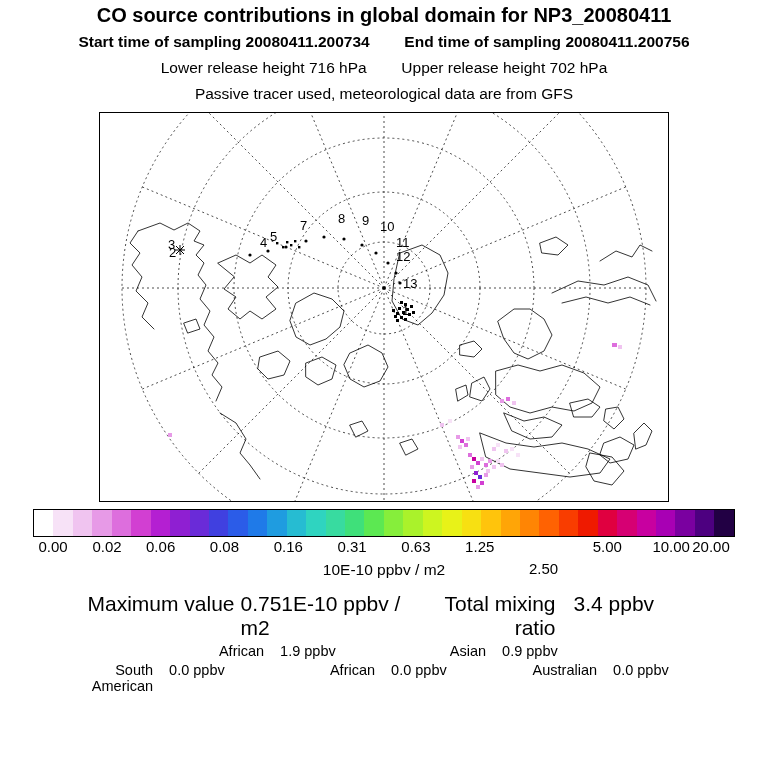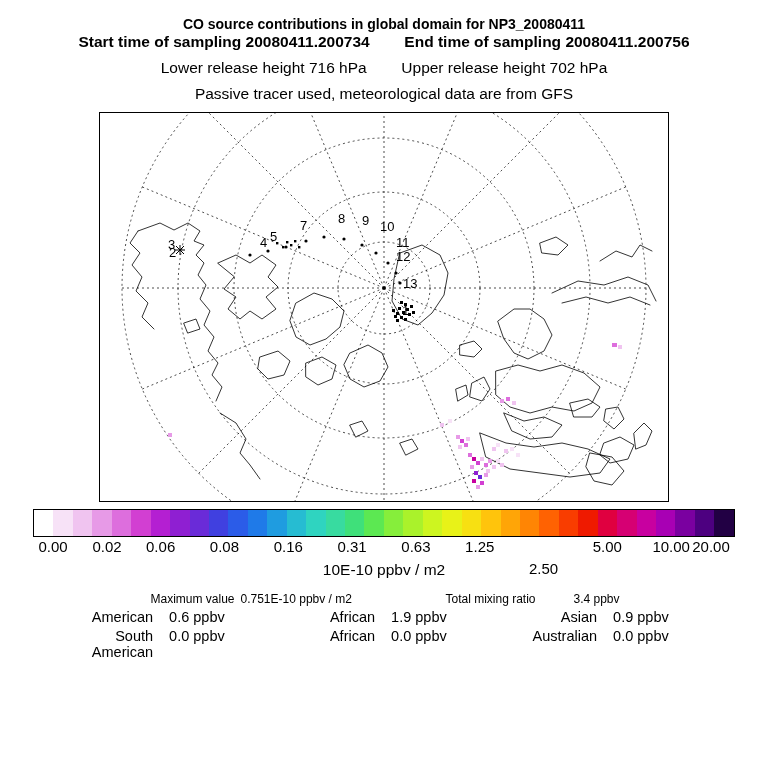--- a/index.html
+++ b/index.html
@@ -16,25 +16,25 @@
   }
   #page {
     position: relative;
     width: 768px;
     height: 768px;
   }
 
   
   .title {
     position: absolute;
-    top: 16px;
+    top: 4px;
     left: 0;
     width: 768px;
     text-align: center;
-    font-size: 14px;
+    font-size: 20px;
     font-weight: bold;
     letter-spacing: 0px;
   }
   .subline {
     position: absolute;
     left: 0;
     width: 768px;
     text-align: center;
     font-size: 15.5px;
   }
@@ -115,32 +115,32 @@
     left: 0;
     width: 768px;
     font-size: 15.5px;
   }
   .stat-row {
     display: flex;
     justify-content: center;
     align-items: baseline;
     margin-bottom: 3px;
   }
-  .stat-row.r1 { font-size: 12px; }
+  .stat-row.r1 { font-size: 21px; }
   .stat-row.r2, .stat-row.r3 { font-size: 14.5px; }
   .cell {
     display: flex;
     align-items: baseline;
   }
   .cell .lab { text-align: right; }
   .cell .val { text-align: left; }
 
   .r1 .c1 .lab { width: 150px; }
   .r1 .c1 .val { width: 185px; padding-left: 6px; }
-  .r1 .c2 .lab { width: 130px; text-align: center; }
+  .r1 .c2 .lab { width: 130px; text-align: right; }
   .r1 .c2 .val { width: 110px; padding-left: 18px; }
 
   .r2 .cell, .r3 .cell { width: 222px; }
   .r2 .lab, .r3 .lab { width: 110px; text-align: right; }
   .r2 .val, .r3 .val { width: 112px; padding-left: 16px; text-align: left; }
 </style>
 </head>
 <body>
 
 <div id="page">
@@ -407,24 +407,20 @@
         <span class="val">0.751E-10 ppbv / m2</span>
       </div>
       <div class="cell c2">
         <span class="lab">Total mixing ratio</span>
         <span class="val">3.4 ppbv</span>
       </div>
     </div>
 
     <div class="stat-row r2">
       <div class="cell">
-        <span class="lab">American</span>
-        <span class="val">0.6 ppbv</span>
-      </div>
-      <div class="cell">
         <span class="lab">African</span>
         <span class="val">1.9 ppbv</span>
       </div>
       <div class="cell">
         <span class="lab">Asian</span>
         <span class="val">0.9 ppbv</span>
       </div>
     </div>
 
     <div class="stat-row r3">

